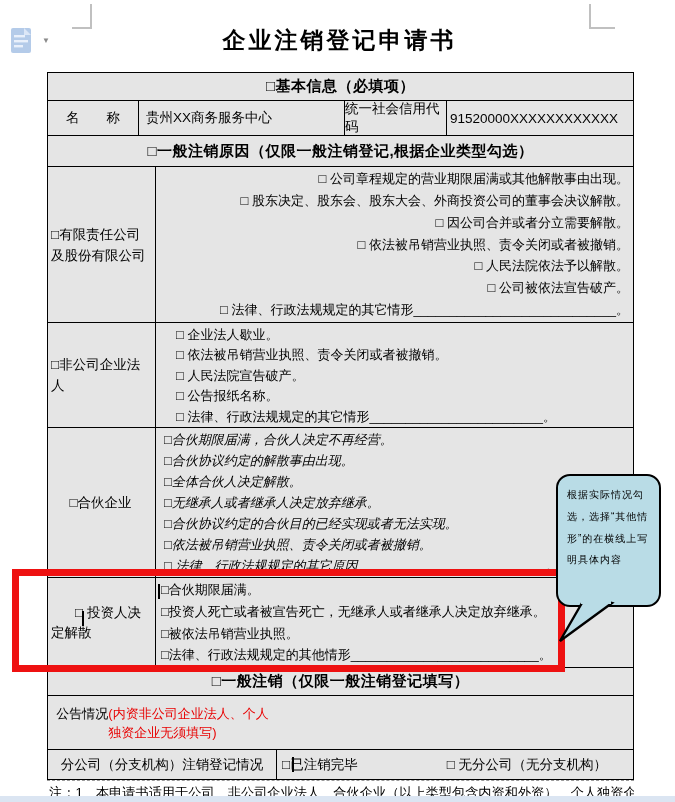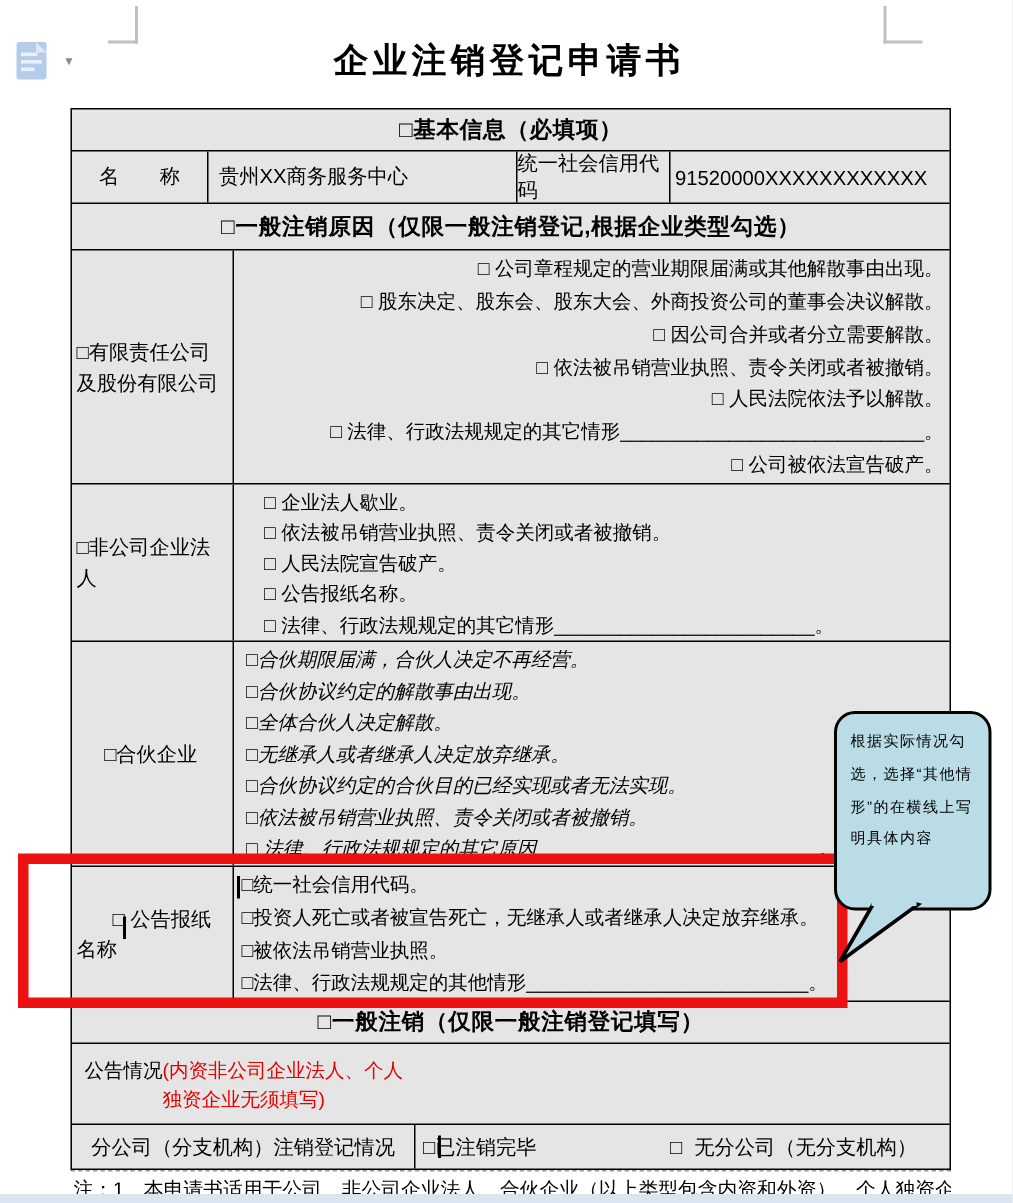--- a/index.html
+++ b/index.html
@@ -64,21 +64,21 @@
   .sec-s4 .label-cell{text-indent:24px;line-height:19.5px;}
 
   
   .row-notice{height:54px;}
   .notice-label{width:229px;flex-direction:column;align-items:flex-end;justify-content:center;
     text-align:center;font-size:13px;line-height:19px;padding:2px 6px;display:flex;}
   .notice-label .red{color:var(--note-red);}
   .notice-content{flex:1;align-items:center;font-size:13.5px;}
   .notice-content .paper{margin-left:15px;font-weight:bold;}
   .notice-content .date{margin-left:62px;}
-  .row-branch{height:29px;font-family:Liberation Mono, monospace;}
+  .row-branch{height:29px;}
   .branch-label{width:229px;align-items:center;justify-content:center;font-size:13.5px;}
   .branch-content{flex:1;align-items:center;font-size:13.5px;}
   .branch-content .opt1{margin-left:5px;}
   .branch-content .opt2{margin-left:89px;}
 
   
   .doc-note{
     position:absolute;left:47px;top:780px;width:587px;z-index:1;
     border-top:1px dashed #9a9a9a;padding:3px 2px 0 2px;
     font-size:13.2px;white-space:nowrap;overflow:hidden;
@@ -143,22 +143,22 @@
   </div>
 
   <div class="trow sec-s1">
     <div class="cell label-cell">□有限责任公司及股份有限公司</div>
     <div class="cell content-cell">
       <div class="reason-item">□  公司章程规定的营业期限届满或其他解散事由出现。</div>
       <div class="reason-item">□  股东决定、股东会、股东大会、外商投资公司的董事会决议解散。</div>
       <div class="reason-item">□  因公司合并或者分立需要解散。</div>
       <div class="reason-item">□  依法被吊销营业执照、责令关闭或者被撤销。</div>
       <div class="reason-item">□  人民法院依法予以解散。</div>
+      <div class="reason-item">□  公司被依法宣告破产。</div>
       <div class="reason-item">□  法律、行政法规规定的其它情形____________________________。</div>
-      <div class="reason-item">□  公司被依法宣告破产。</div>
     </div>
   </div>
 
   <div class="trow sec-s2">
     <div class="cell label-cell">□非公司企业法人</div>
     <div class="cell content-cell">
       <div class="reason-item">□  企业法人歇业。</div>
       <div class="reason-item">□  依法被吊销营业执照、责令关闭或者被撤销。</div>
       <div class="reason-item">□  人民法院宣告破产。</div>
       <div class="reason-item">□  公告报纸名称。</div>
@@ -173,23 +173,23 @@
       <div class="reason-item">□合伙协议约定的解散事由出现。</div>
       <div class="reason-item">□全体合伙人决定解散。</div>
       <div class="reason-item">□无继承人或者继承人决定放弃继承。</div>
       <div class="reason-item">□合伙协议约定的合伙目的已经实现或者无法实现。</div>
       <div class="reason-item">□依法被吊销营业执照、责令关闭或者被撤销。</div>
       <div class="reason-item">□ 法律、行政法规规定的其它原因__________________________。</div>
     </div>
   </div>
 
   <div class="trow sec-s4">
-    <div class="cell label-cell">□ 公告报纸名称</div>
-    <div class="cell content-cell">
-      <div class="reason-item">□统一社会信用代码。</div>
+    <div class="cell label-cell">□ 投资人决定解散</div>
+    <div class="cell content-cell">
+      <div class="reason-item">□合伙期限届满。</div>
       <div class="reason-item">□投资人死亡或者被宣告死亡，无继承人或者继承人决定放弃继承。</div>
       <div class="reason-item">□被依法吊销营业执照。</div>
       <div class="reason-item">□法律、行政法规规定的其他情形__________________________。</div>
     </div>
   </div>
 
   <div class="trow sec-header">
     <span>□一般注销（仅限一般注销登记填写）</span>
   </div>
 

